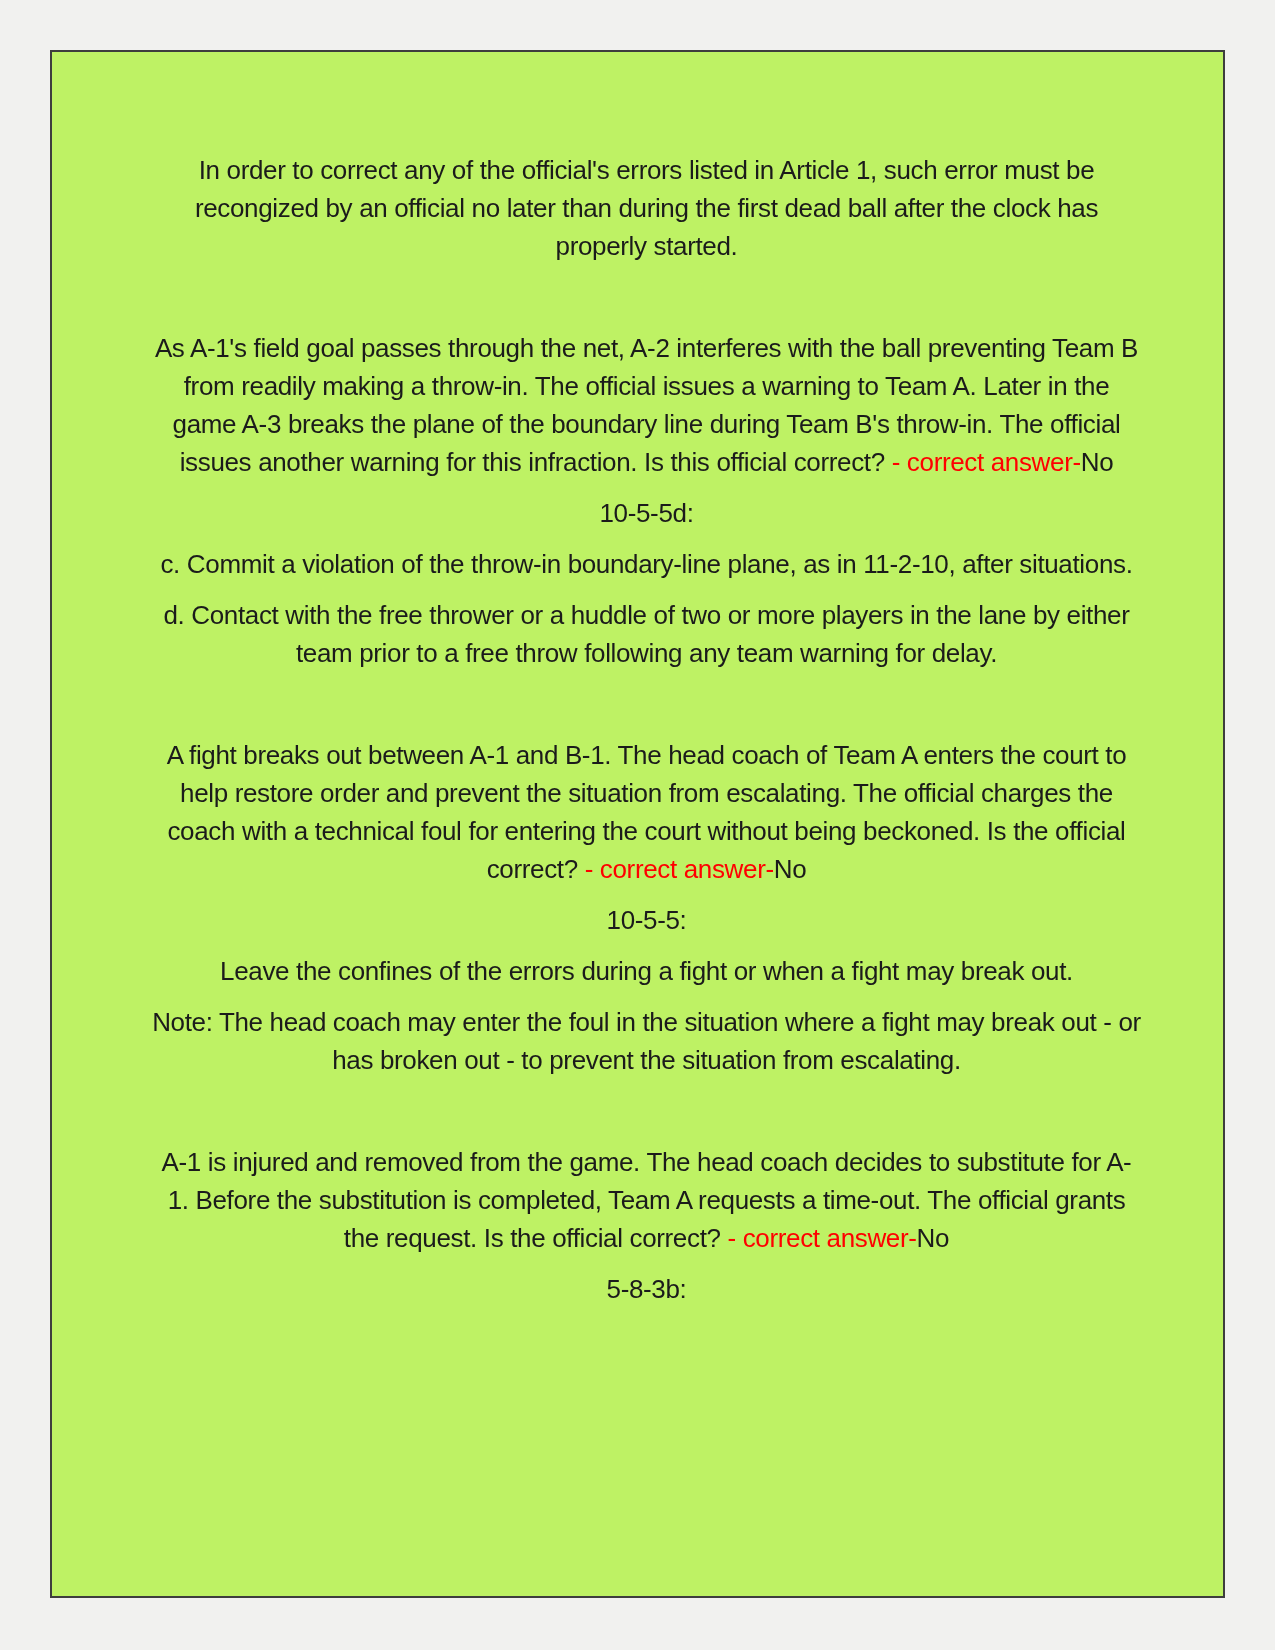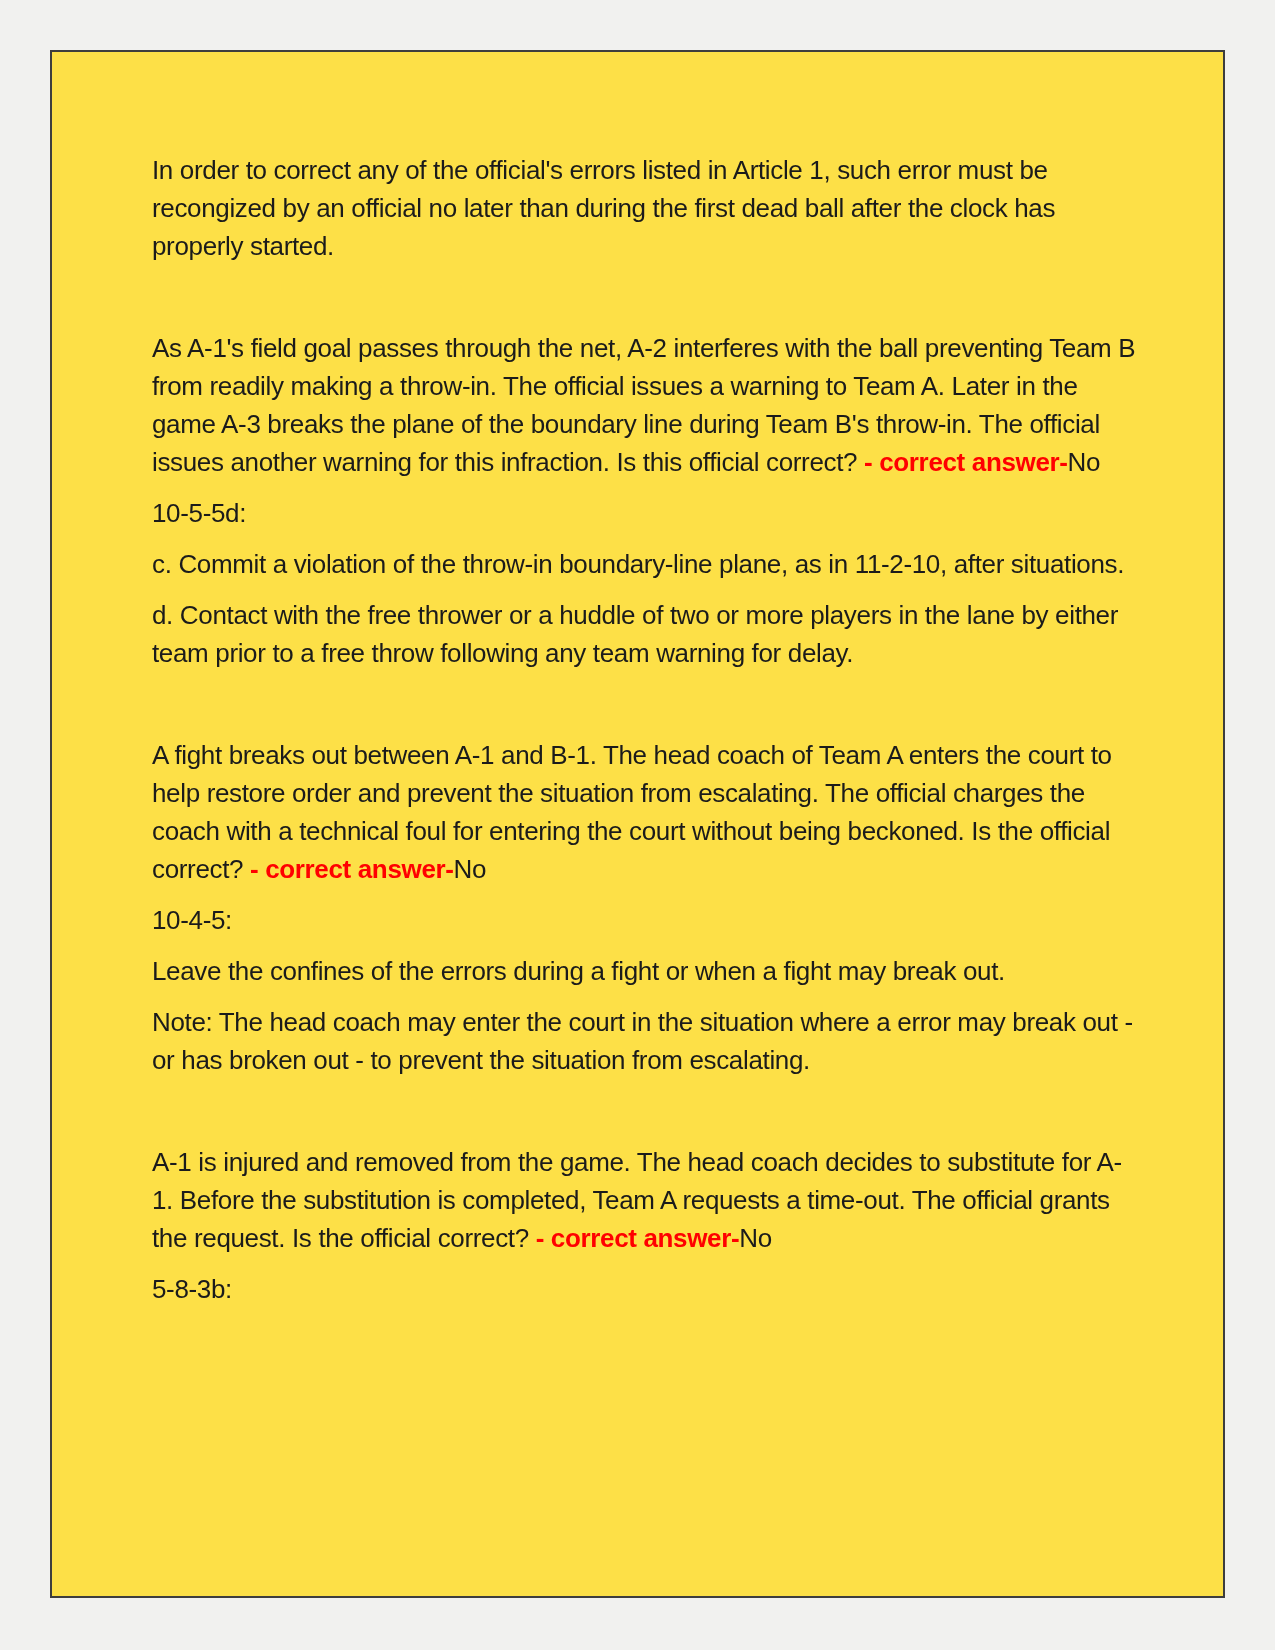--- a/index.html
+++ b/index.html
@@ -33,36 +33,36 @@
   }
   .doc-body p {
     margin: 0 0 13px 0;
     min-height: 38px;
   }
   .seg-normal {
     color: #1b1b1b;
   }
   .seg-answer {
     color: #ff0000;
-    font-weight: bold;
+    font-weight: normal;
   }
 </style>
 </head>
 <body style="background: rgb(241, 241, 239);">
 
-<div class="page" style="background: #fde047; border-color: rgb(62, 62, 61);">
+<div class="page" style="background: #bef264; border-color: rgb(62, 62, 61); text-align: center;">
   <div class="doc-body">
       <p><span class="seg-normal">In order to correct any of the official's errors listed in Article 1, such error must be recongized by an official no later than during the first dead ball after the clock has properly started.</span></p>
       <p></p>
       <p><span class="seg-normal">As A-1's field goal passes through the net, A-2 interferes with the ball preventing Team B from readily making a throw-in. The official issues a warning to Team A. Later in the game A-3 breaks the plane of the boundary line during Team B's throw-in. The official issues another warning for this infraction. Is this official correct? </span><span class="seg-answer" style="color: rgb(255, 0, 0);">- correct answer-</span><span class="seg-normal">No</span></p>
       <p><span class="seg-normal">10-5-5d:</span></p>
       <p><span class="seg-normal">c. Commit a violation of the throw-in boundary-line plane, as in 11-2-10, after situations.</span></p>
       <p><span class="seg-normal">d. Contact with the free thrower or a huddle of two or more players in the lane by either team prior to a free throw following any team warning for delay.</span></p>
       <p></p>
       <p><span class="seg-normal">A fight breaks out between A-1 and B-1. The head coach of Team A enters the court to help restore order and prevent the situation from escalating. The official charges the coach with a technical foul for entering the court without being beckoned. Is the official correct? </span><span class="seg-answer" style="color: rgb(255, 0, 0);">- correct answer-</span><span class="seg-normal">No</span></p>
-      <p><span class="seg-normal">10-4-5:</span></p>
+      <p><span class="seg-normal">10-5-5:</span></p>
       <p><span class="seg-normal">Leave the confines of the errors during a fight or when a fight may break out.</span></p>
-      <p><span class="seg-normal">Note: The head coach may enter the court in the situation where a error may break out - or has broken out - to prevent the situation from escalating.</span></p>
+      <p><span class="seg-normal">Note: The head coach may enter the foul in the situation where a fight may break out - or has broken out - to prevent the situation from escalating.</span></p>
       <p></p>
       <p><span class="seg-normal">A-1 is injured and removed from the game. The head coach decides to substitute for A-1. Before the substitution is completed, Team A requests a time-out. The official grants the request. Is the official correct? </span><span class="seg-answer" style="color: rgb(255, 0, 0);">- correct answer-</span><span class="seg-normal">No</span></p>
       <p><span class="seg-normal">5-8-3b:</span></p>
     </div>
 </div>
 
 </body></html>

